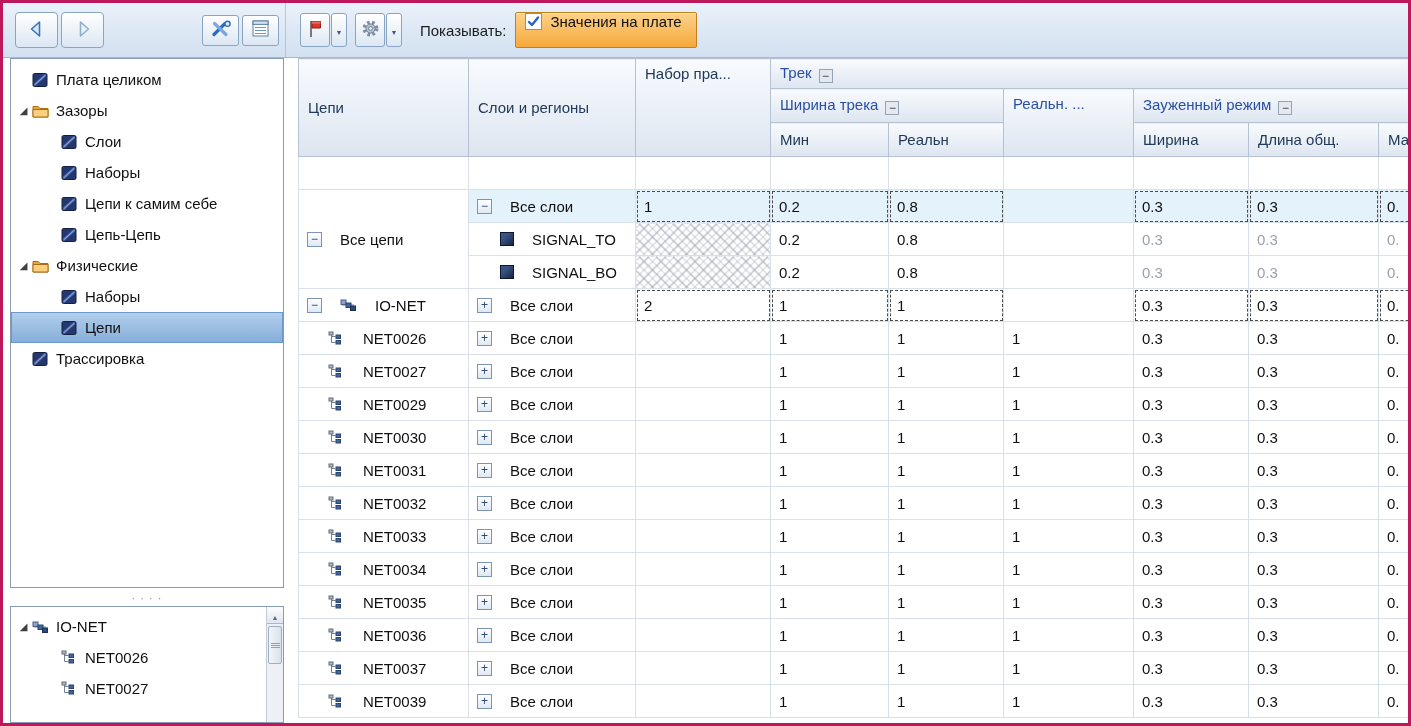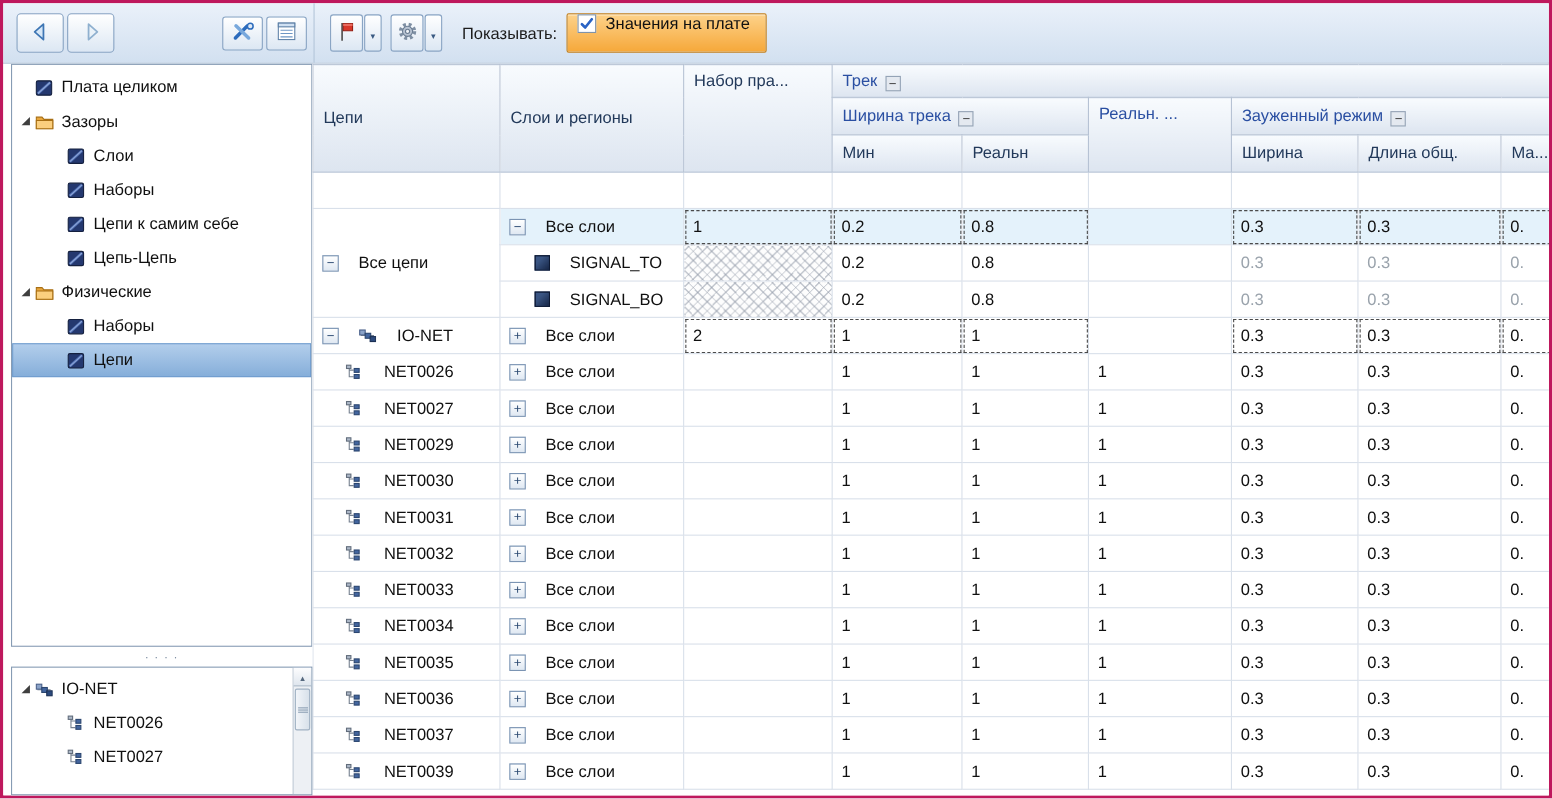--- a/index.html
+++ b/index.html
@@ -18,21 +18,21 @@
   .btn.drop{width:16px;height:34px;margin-left:1px}
   .bgroup{display:flex;align-items:center}
   .darr::after{content:"▼";font-size:7px;color:#3a5a82}
   .push{margin-left:auto}
   .show-label{font-size:15px;color:#1c1c1c;margin-left:10px}
   .values-toggle{display:flex;align-items:flex-start;gap:9px;height:36px;padding:0 14px 0 9px;background:linear-gradient(#fdd28a,#f6a83a);border:1px solid #c3801c;border-radius:2px;font-size:15px;color:#111;box-shadow:inset 0 1px 0 rgba(255,255,255,.55)}
   .cb{width:17px;height:17px;background:#fff;border:1px solid #7f93a9;display:flex;align-items:center;justify-content:center}
 
   
   .content{flex:1;display:flex;padding-left:7px;min-height:0;background:#fff}
-  .left-col{flex:0 0 274px;margin-right:0;display:flex;flex-direction:column;min-height:0}
+  .left-col{flex:0 0 274px;margin-right:14px;display:flex;flex-direction:column;min-height:0}
   .panel{background:#fff;border:1px solid #879cb4;overflow:hidden}
   .rules{flex:0 0 530px;padding-top:5px}
   .splitter{flex:0 0 14px;display:flex;align-items:center;justify-content:center}
   .dots::after{content:"· · · ·";font-size:11px;letter-spacing:1px;color:#7b8ca0}
   .bottom-panel{flex:1;position:relative;padding-top:4px}
 
   
   .titem{height:31px;display:flex;align-items:center;font-size:15px;color:#101010;padding-left:4px;white-space:nowrap}
   .titem .exp{flex:0 0 17px;text-align:center;font-size:10px;color:#3f3f3f}
   .exp.open::after{content:"◢"}
@@ -236,20 +236,31 @@
             <span class="exp"></span>
             <span class="ticon">
               <svg width="16" height="16" viewBox="0 0 16 16">
                 <rect x="1" y="1.5" width="14" height="13" rx="1.5" fill="#24386f" stroke="#14203f"></rect>
                 <path d="M2.5 13 L13.5 3" stroke="#4e6fb4" stroke-width="2.4"></path>
                 <path d="M2.5 13 L13.5 3" stroke="#8fa6d6" stroke-width="1"></path>
               </svg>
             </span>
             <span class="tlabel">Цепи</span>
           </div>
+          <div class="titem lvl0">
+            <span class="exp"></span>
+            <span class="ticon">
+              <svg width="16" height="16" viewBox="0 0 16 16">
+                <rect x="1" y="1.5" width="14" height="13" rx="1.5" fill="#24386f" stroke="#14203f"></rect>
+                <path d="M2.5 13 L13.5 3" stroke="#4e6fb4" stroke-width="2.4"></path>
+                <path d="M2.5 13 L13.5 3" stroke="#8fa6d6" stroke-width="1"></path>
+              </svg>
+            </span>
+            <span class="tlabel">Трассировка</span>
+          </div>
         </div>
       <div class="splitter">
           <span class="dots"></span>
         </div>
       <div class="panel bottom-panel">
         <div id="nets-tree">
             <div class="titem lvl0">
               <span class="exp open"></span>
               <span class="ticon">
                 <svg width="16" height="14" viewBox="0 0 16 14">

